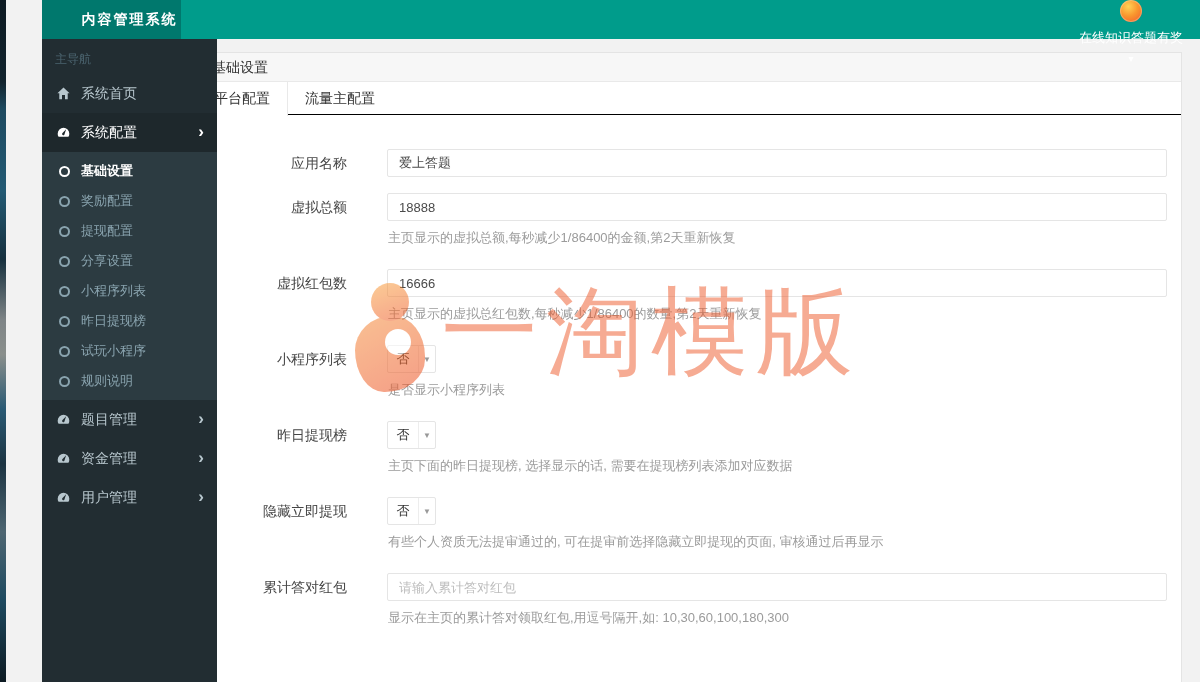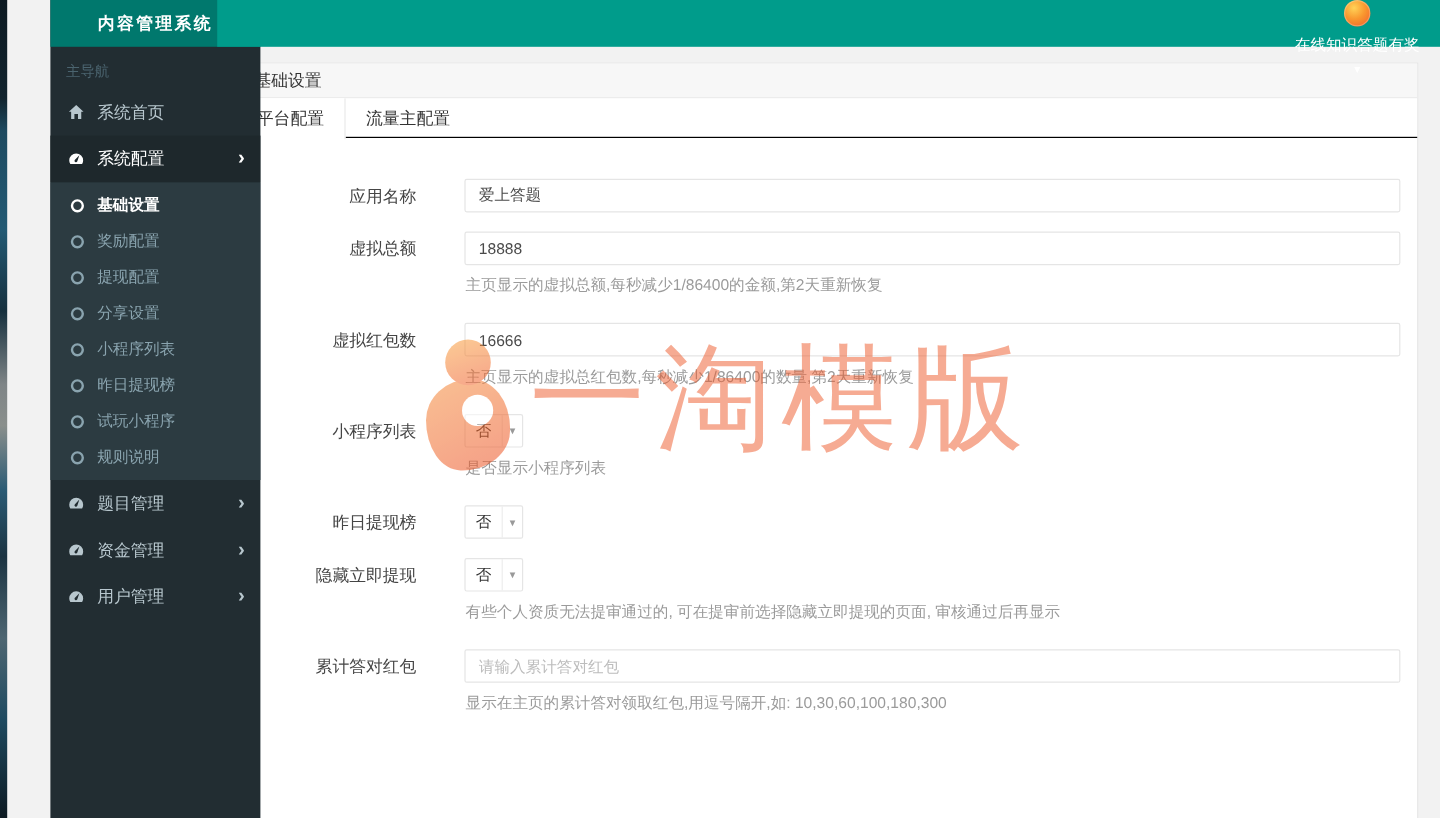--- a/index.html
+++ b/index.html
@@ -231,20 +231,21 @@
         </div>
       </div>
 
       <div class="form-group">
         <label class="form-label">昨日提现榜</label>
         <div class="form-ctrl">
           <div class="select">
             <span class="select-value">否</span>
             <span class="select-caret">▼</span>
           </div>
+          <div class="help">主页下面的昨日提现榜, 选择显示的话, 需要在提现榜列表添加对应数据</div>
         </div>
       </div>
 
       <div class="form-group">
         <label class="form-label">隐藏立即提现</label>
         <div class="form-ctrl">
           <div class="select">
             <span class="select-value">否</span>
             <span class="select-caret">▼</span>
           </div>

